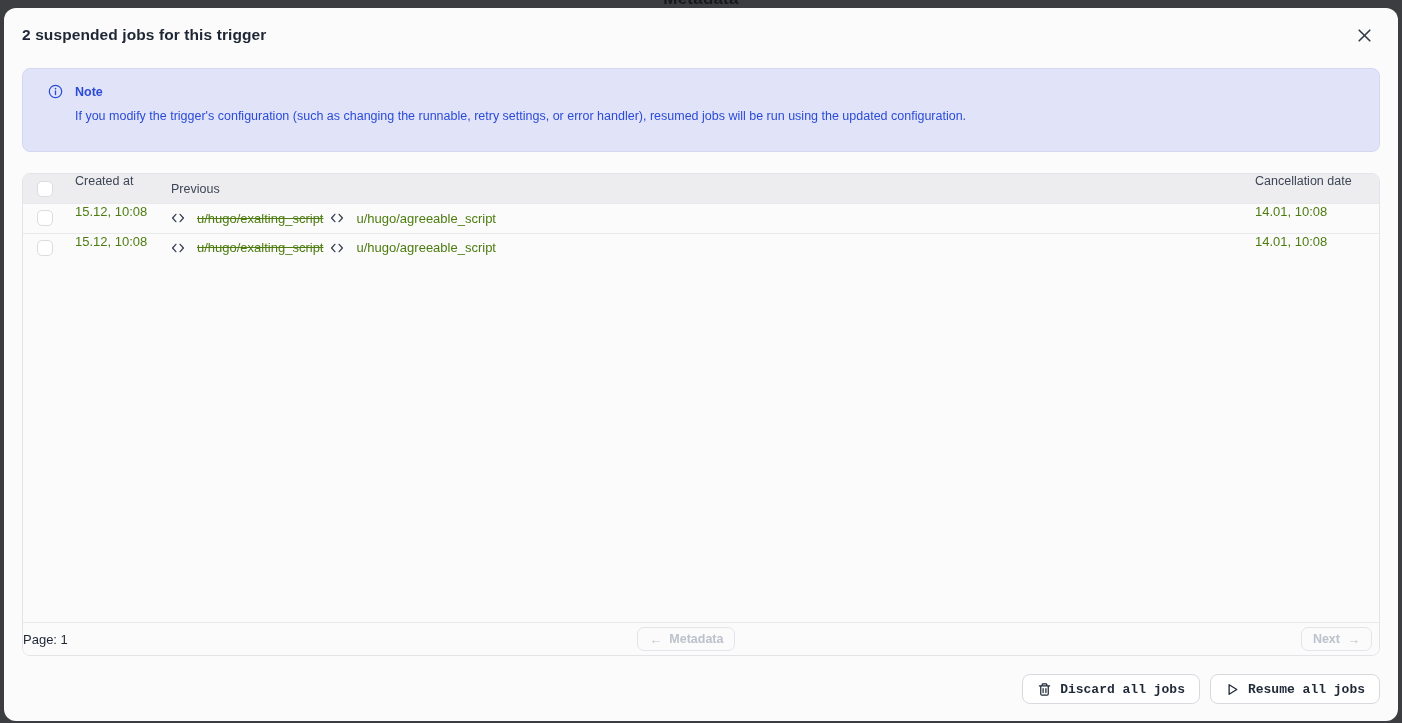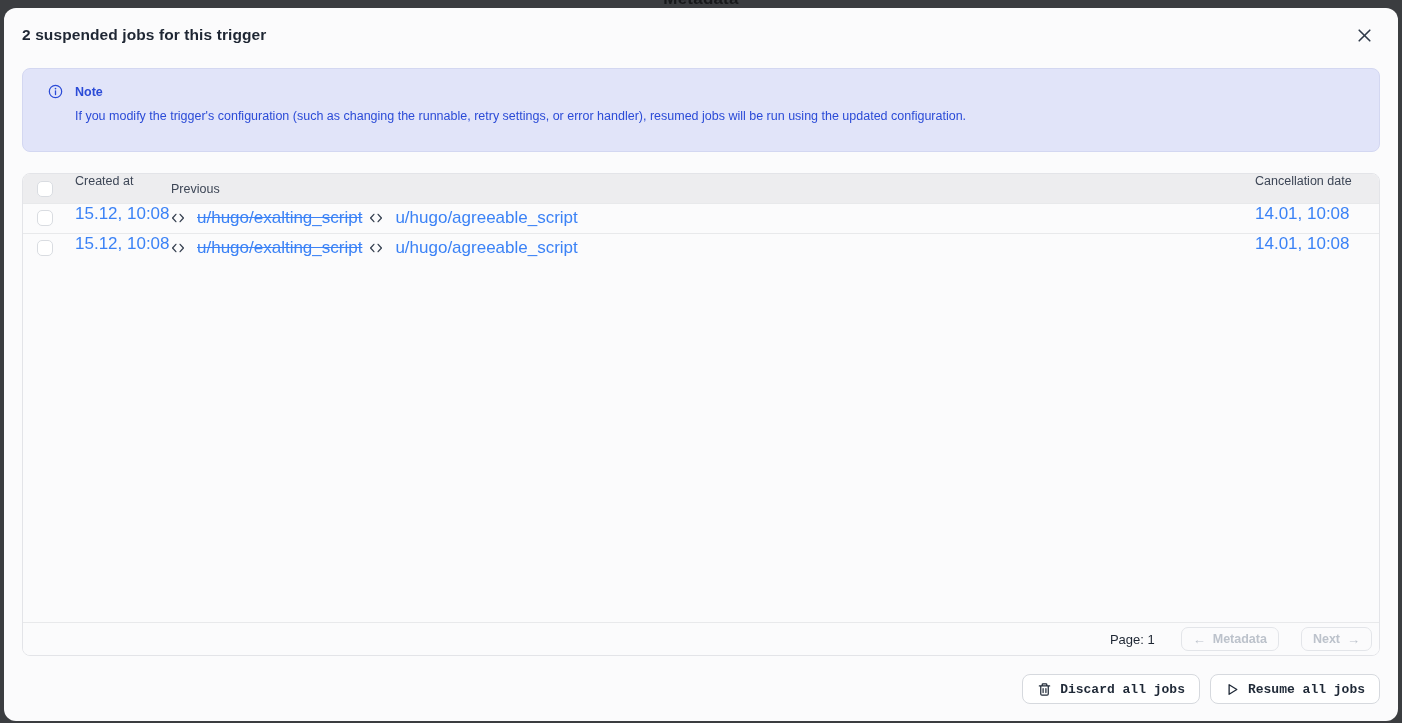--- a/index.html
+++ b/index.html
@@ -46,38 +46,38 @@
     position: absolute; top: 165px; left: 18px; right: 18px; height: 483px;
     border: 1px solid #e3e4e8; border-radius: 8px; background: #fbfbfc;
     overflow: hidden;
   }
   .t-row { display: flex; height: 29px; }
   .t-head {
     background: #ededef; height: 29px; color: #3d4656; font-size: 12.5px;
   }
   .t-body-row {
     border-top: 1px solid #e8e9eb; height: 29.5px;
-    color: #3b82f6; font-size: 17px; background: #fbfbfc;
+    color: #4d7c0f; font-size: 13px; background: #fbfbfc;
   }
   .cell-check { width: 52px; padding-left: 14px; display: flex; align-items: center; }
   .cell-created { width: 96px; }
   .cell-runnable { flex: 1; display: flex; align-items: center; gap: 7px; }
   .cell-cancel { width: 124px; }
   .checkbox {
     width: 16px; height: 16px; border: 1.5px solid #d9dce1; border-radius: 5px;
     background: #ffffff; cursor: pointer;
   }
   .runnable-item { display: flex; align-items: center; gap: 12px; }
   .strike { text-decoration: line-through; }
   .code-icon { display: inline-flex; }
   
   .table-footer {
     position: absolute; left: 0; right: 0; bottom: 0; height: 33px;
     border-top: 1px solid #e8e9eb; display: flex; align-items: center;
-    justify-content: flex-end; gap: 22px; padding-right: 7px; background: #fbfbfc;
+    justify-content: space-between; gap: 22px; padding-right: 7px; background: #fbfbfc;
   }
   .page-label { font-size: 13px; color: #1e2633; font-weight: 500; margin-right: 4px; }
   .pg-btn {
     height: 24px; display: inline-flex; align-items: center; gap: 7px;
     border: 1px solid #e3e5e9; border-radius: 7px; background: #fbfbfc;
     color: #bcc2cb; font-size: 12.5px; font-weight: 700; padding: 0 11px;
     font-family: inherit; cursor: default;
   }
   .pg-arrow { font-size: 13px; line-height: 1; color: #bcc2cb; }
   

